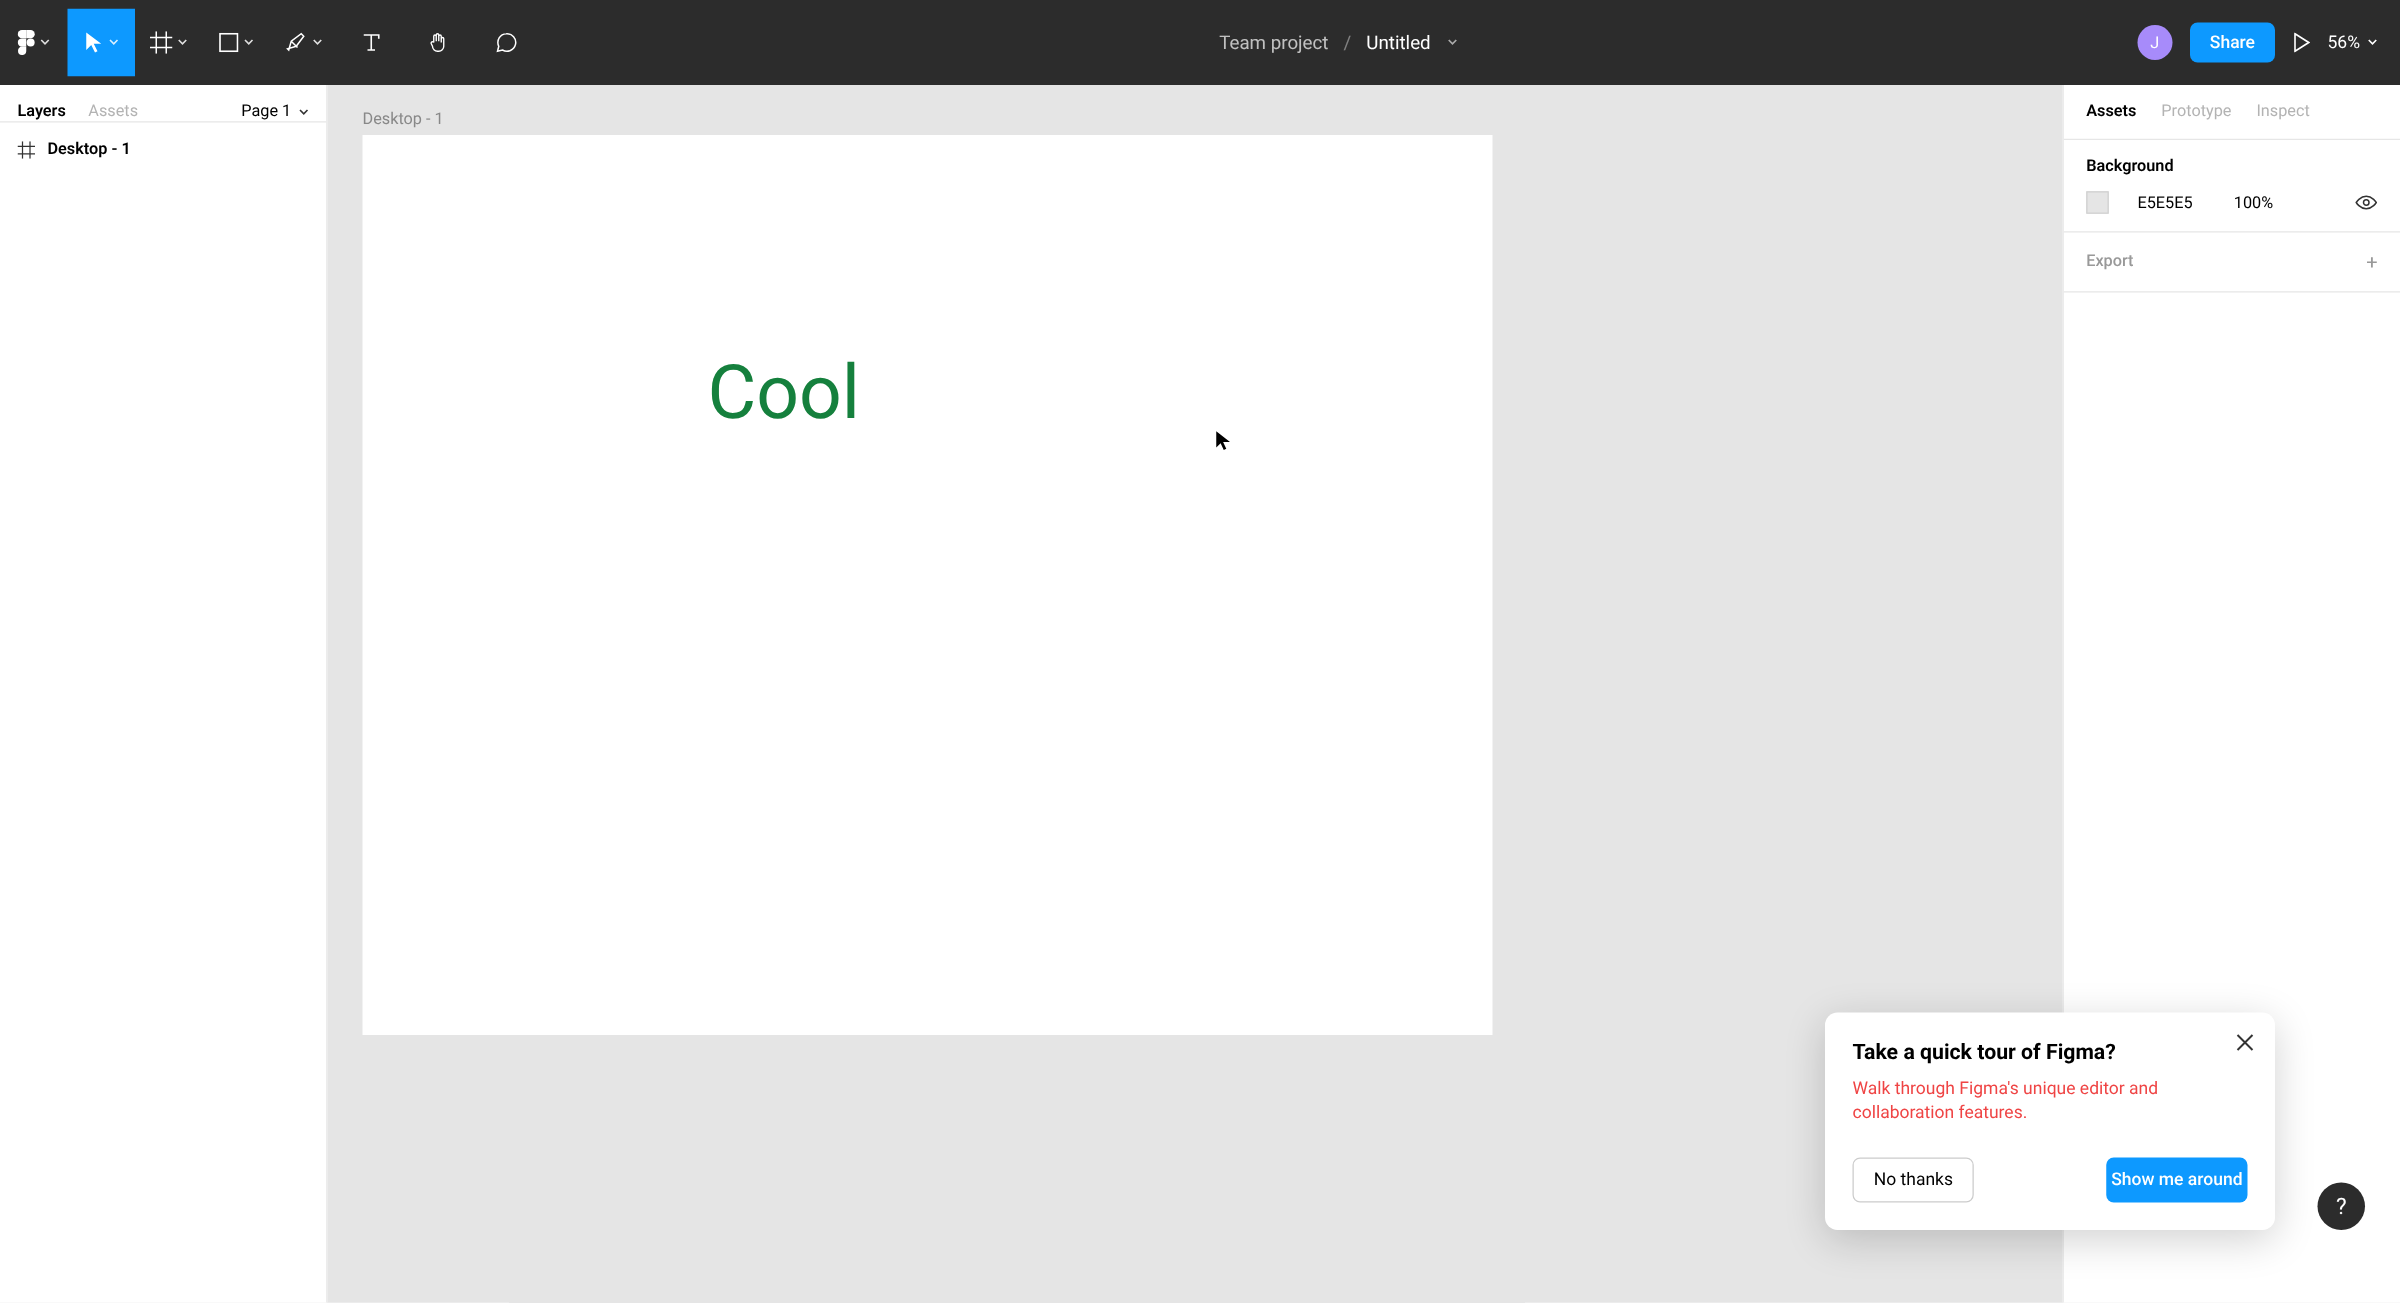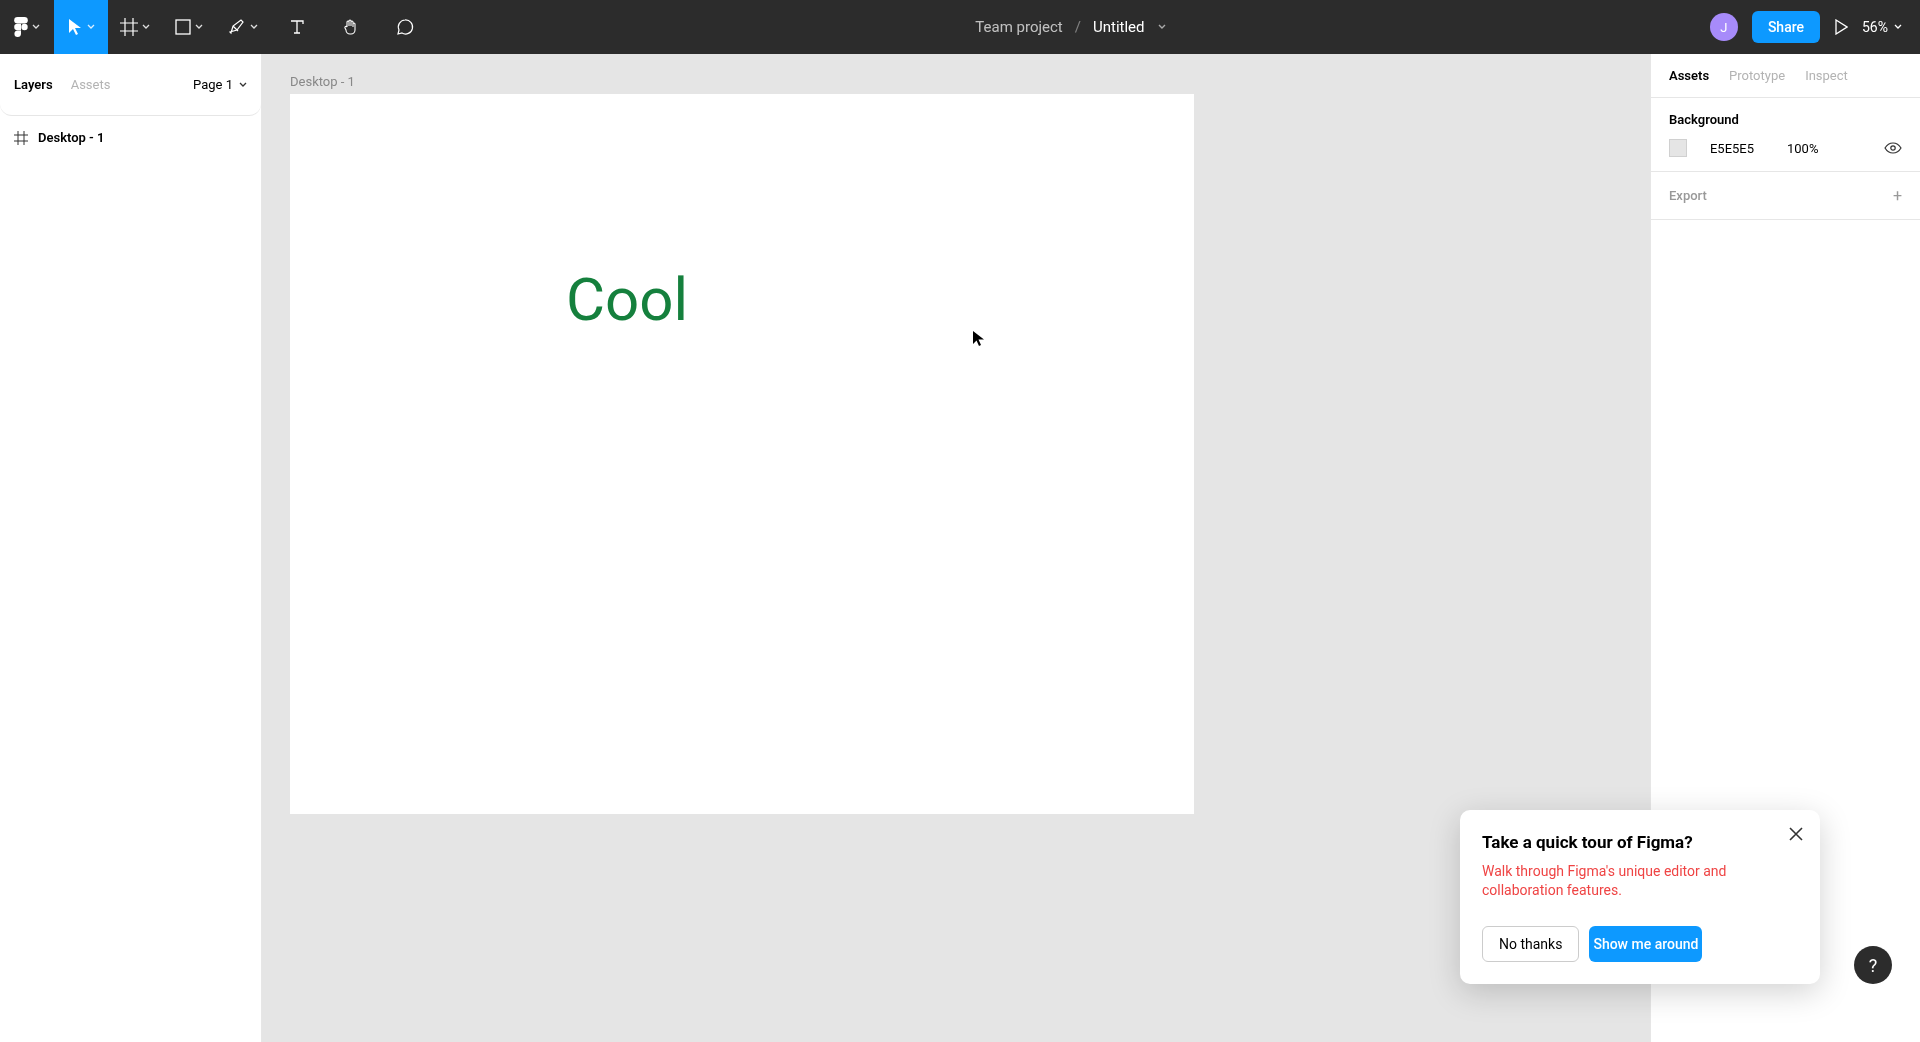--- a/index.html
+++ b/index.html
@@ -1,38 +1,38 @@
 <!DOCTYPE html>
 <html><head>
   <meta charset="utf-8">
   <style>
     * { margin: 0; padding: 0; box-sizing: border-box; font-family: -apple-system, BlinkMacSystemFont, "Segoe UI", Roboto, sans-serif; }
     body { width: 1920px; height: 1042px; overflow: hidden; background: #fff; }
 
     
-    .toolbar { height: 54px; background: #2c2c2c; display: flex; align-items: center; color: #fff; }
+    .toolbar { height: 68px; background: #2c2c2c; display: flex; align-items: center; color: #fff; }
     .toolbar-left { display: flex; align-items: center; height: 100%; }
     .tb-btn { height: 54px; min-width: 54px; display: flex; align-items: center; justify-content: center; cursor: pointer; position: relative; padding: 0 10px; }
     .tb-btn.active { background: #0d99ff; }
     .tb-btn .chev { margin-left: 4px; opacity: .85; }
     .toolbar-center { flex: 1; display: flex; align-items: center; justify-content: center; gap: 12px; font-size: 15px; }
     .crumb-team { color: rgba(255,255,255,0.7); }
     .crumb-sep { color: rgba(255,255,255,0.4); }
     .crumb-file { color: #fff; }
     .toolbar-right { display: flex; align-items: center; gap: 14px; padding-right: 18px; }
     .avatar { width: 28px; height: 28px; border-radius: 50%; background: #a78bfa; display: flex; align-items: center; justify-content: center; font-size: 13px; color: #fff; }
     .share-btn { background: #0d99ff; color: #fff; border: none; border-radius: 6px; padding: 8px 16px; font-size: 14px; font-weight: 500; cursor: pointer; }
     .zoom { display: flex; align-items: center; gap: 6px; font-size: 14px; color: #fff; }
 
     
     .workspace { display: flex; height: calc(100% - 54px); }
 
     
     .left-panel { width: 262px; border-right: 1px solid #e6e6e6; background: #fff; display: flex; flex-direction: column; }
-    .lp-header { height: 62px; display: flex; align-items: center; justify-content: space-between; padding: 0 14px; border-bottom: 1px solid #e6e6e6; font-size: 13px; border-radius: 12px; }
+    .lp-header { height: 30px; display: flex; align-items: flex-end; justify-content: space-between; padding: 0 14px; border-bottom: 1px solid #e6e6e6; font-size: 13px; }
     .lp-tabs { display: flex; gap: 18px; }
     .lp-tab { color: #b3b3b3; cursor: pointer; }
     .lp-tab.active { color: #000; font-weight: 600; }
     .lp-page { color: #000; font-size: 13px; display: flex; align-items: center; gap: 6px; cursor: pointer; }
     .lp-layers { padding: 8px 0; }
     .layer-row { display: flex; align-items: center; gap: 10px; padding: 6px 14px; cursor: pointer; }
     .layer-name { font-size: 13px; color: #000; font-weight: 600; }
 
     
     .canvas-area { flex: 1; background: #e5e5e5; position: relative; overflow: hidden; }
@@ -55,21 +55,21 @@
     .eye-icon { color: #000; cursor: pointer; }
     .export-row { display: flex; align-items: center; justify-content: space-between; }
     .export-title { font-size: 13px; color: #999; font-weight: 500; }
     .plus-icon { color: #999; font-size: 16px; cursor: pointer; }
 
     
     .tour-popup { position: absolute; right: 100px; bottom: 58px; width: 360px; background: #fff; border-radius: 10px; box-shadow: 0 8px 32px rgba(0,0,0,0.18); padding: 22px; }
     .tour-close { position: absolute; top: 16px; right: 16px; cursor: pointer; color: #333; }
     .tour-title { font-size: 17px; font-weight: 700; color: #000; margin-bottom: 10px; }
     .tour-body { font-size: 14px; color: #ef4444; line-height: 1.4; margin-bottom: 25px; }
-    .tour-actions { display: flex; justify-content: flex-start; gap: 10px; }
+    .tour-actions { display: flex; justify-content: space-between; gap: 10px; }
     .btn-secondary { background: #fff; border: 1px solid #ccc; border-radius: 6px; padding: 9px 16px; font-size: 14px; cursor: pointer; color: #000; }
     .btn-primary { background: #0d99ff; color: #fff; border: none; border-radius: 6px; padding: 9px 4px; font-size: 14px; font-weight: 500; cursor: pointer; }
 
     
     .help-btn { position: absolute; right: 28px; bottom: 58px; width: 38px; height: 38px; border-radius: 50%; background: #2c2c2c; color: #fff; display: flex; align-items: center; justify-content: center; font-size: 18px; cursor: pointer; }
 
     svg { display: block; }
   </style>
 </head>
 <body>

